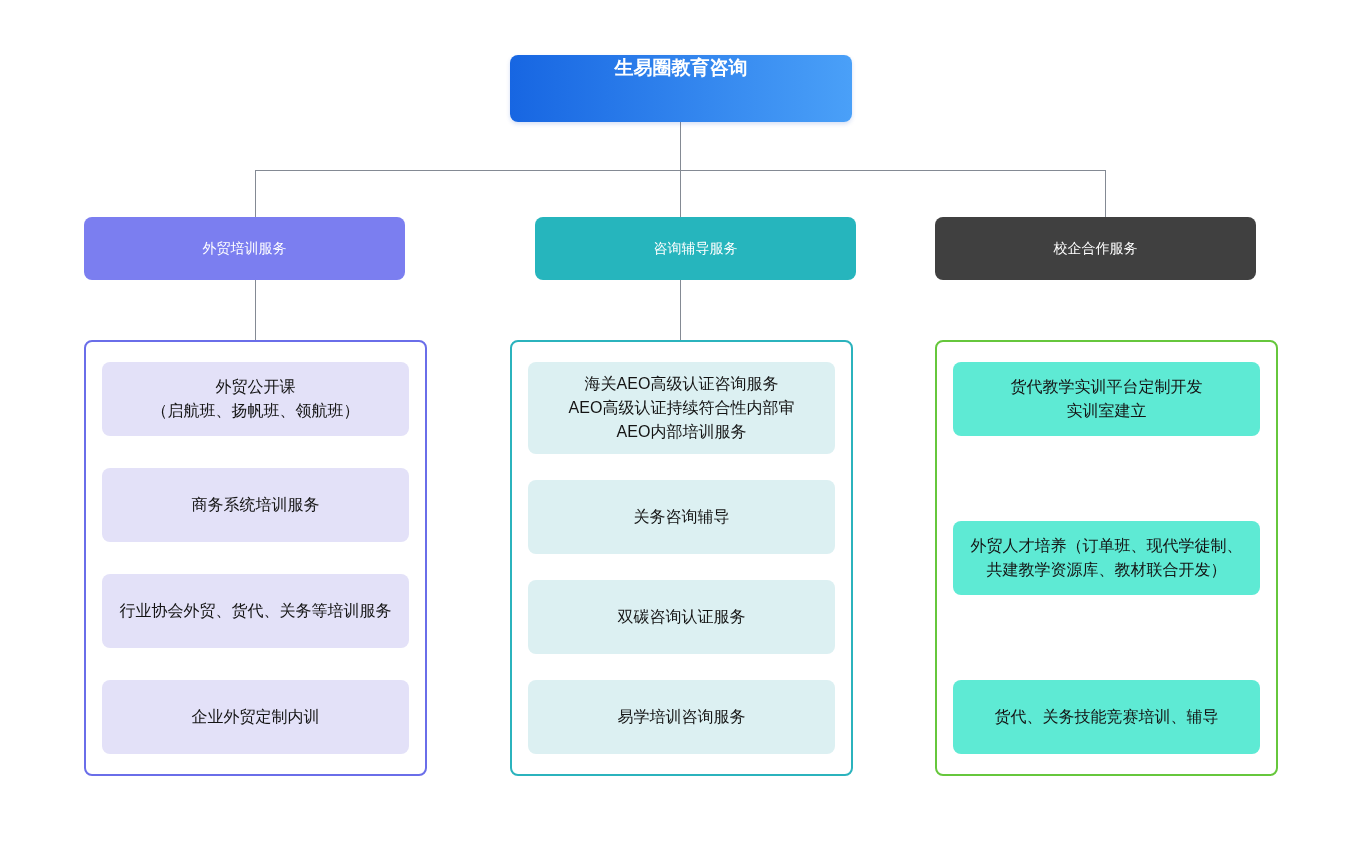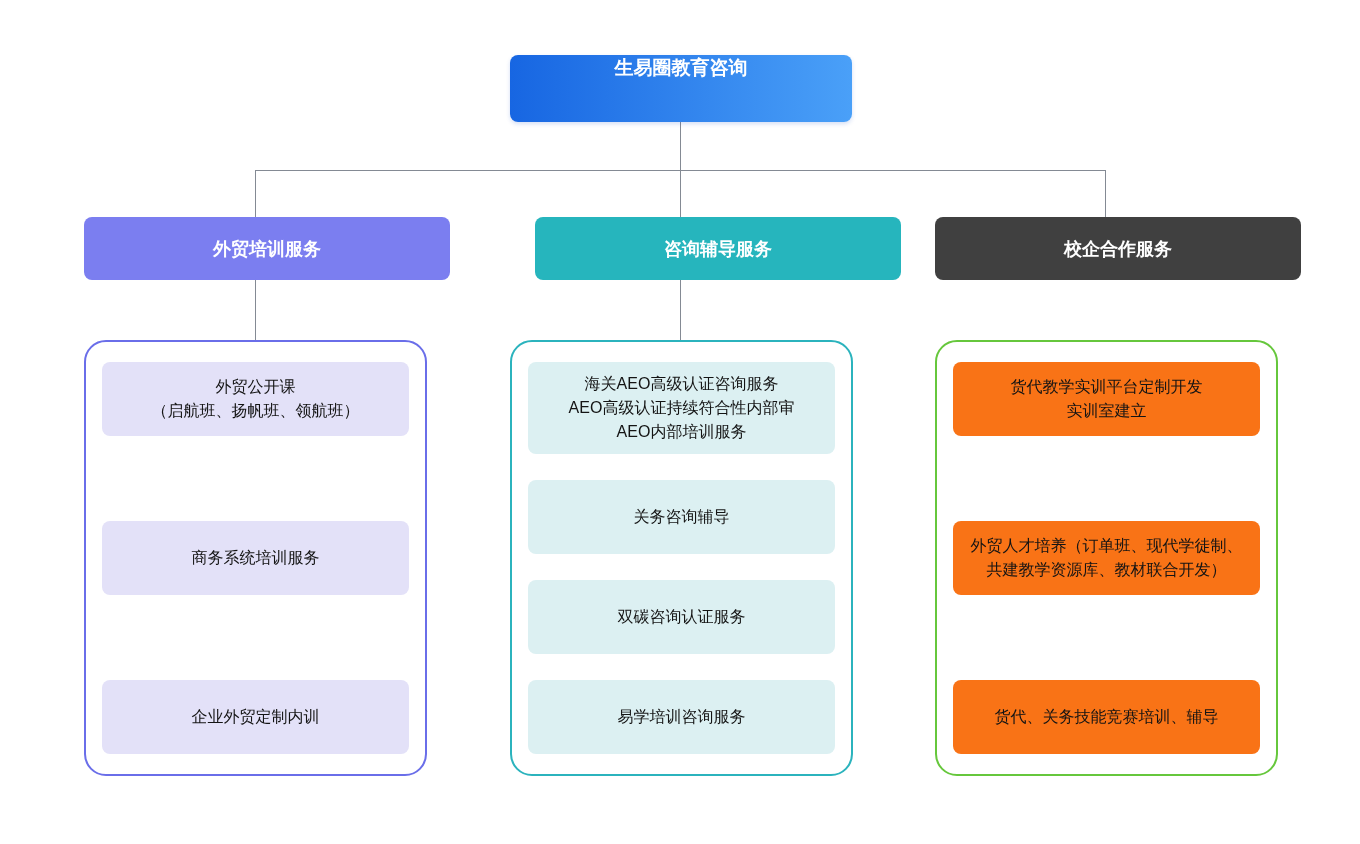--- a/index.html
+++ b/index.html
@@ -25,35 +25,35 @@
     border-radius: 8px;
     background: linear-gradient(90deg, #1766e2, #4aa0f8);
     display: flex; justify-content: center;
     color: #ffffff; font-size: 19px; font-weight: bold;
     box-shadow: 0 2px 4px rgba(20,80,200,0.18);
   }
 
   
   .col-header {
     position: absolute;
-    top: 217px; width: 366px; height: 63px;
+    top: 217px; width: 321px; height: 63px;
     border-radius: 8px;
     display: flex; align-items: center; justify-content: center;
-    color: #ffffff; font-size: 18px; font-weight: bold;
+    color: #ffffff; font-size: 14px; font-weight: normal;
   }
   .col1 .col-header, .hdr1 { left: 84px;  background: #7b7ef0; }
   .hdr2 { left: 510px; background: #26b5bd; margin-left: 25px; }
   .hdr3 { left: 935px; background: #404040; }
 
   
   .group {
     position: absolute;
     top: 340px; width: 343px; height: 436px;
     box-sizing: border-box;
-    border-radius: 22px;
+    border-radius: 8px;
     background: #ffffff;
     border: 2px solid;
     display: flex; flex-direction: column;
     justify-content: space-between;
     padding: 20px 16px;
   }
   .grp1 { left: 84px;  border-color: #6a6ee9; }
   .grp2 { left: 510px; border-color: #2bb3bd; }
   .grp3 { left: 935px; border-color: #66c73c; }
 
@@ -62,21 +62,21 @@
     min-height: 74px;
     box-sizing: border-box;
     padding: 10px 14px;
     display: flex; align-items: center; justify-content: center;
     text-align: center;
     font-size: 16px; line-height: 24px; color: #141414;
     white-space: pre-line;
   }
   .grp1 .leaf { background: #e3e1f8; }
   .grp2 .leaf { background: #dcf0f2; }
-  .grp3 .leaf { background: #f97316; }
+  .grp3 .leaf { background: #5eead4; }
 </style>
 </head>
 <body>
 
 <div class="canvas">
 
   <div class="line v" style="left:680px; top:122px; height:48px;"></div>
   <div class="line h" style="left:255px; top:170px; width:851px;"></div>
   <div class="line v" style="left:255px; top:170px; height:47px;"></div>
   <div class="line v" style="left:680px; top:170px; height:47px;"></div>
@@ -95,20 +95,21 @@
     <span>咨询辅导服务</span>
   </div>
   <div class="col-header hdr3">
     <span>校企合作服务</span>
   </div>
 
   <div class="group grp1">
     <div class="leaf">外贸公开课
 （启航班、扬帆班、领航班）</div>
     <div class="leaf">商务系统培训服务</div>
+    <div class="leaf">行业协会外贸、货代、关务等培训服务</div>
     <div class="leaf">企业外贸定制内训</div>
   </div>
 
   <div class="group grp2">
     <div class="leaf">海关AEO高级认证咨询服务
 AEO高级认证持续符合性内部审
 AEO内部培训服务</div>
     <div class="leaf">关务咨询辅导</div>
     <div class="leaf">双碳咨询认证服务</div>
     <div class="leaf">易学培训咨询服务</div>

